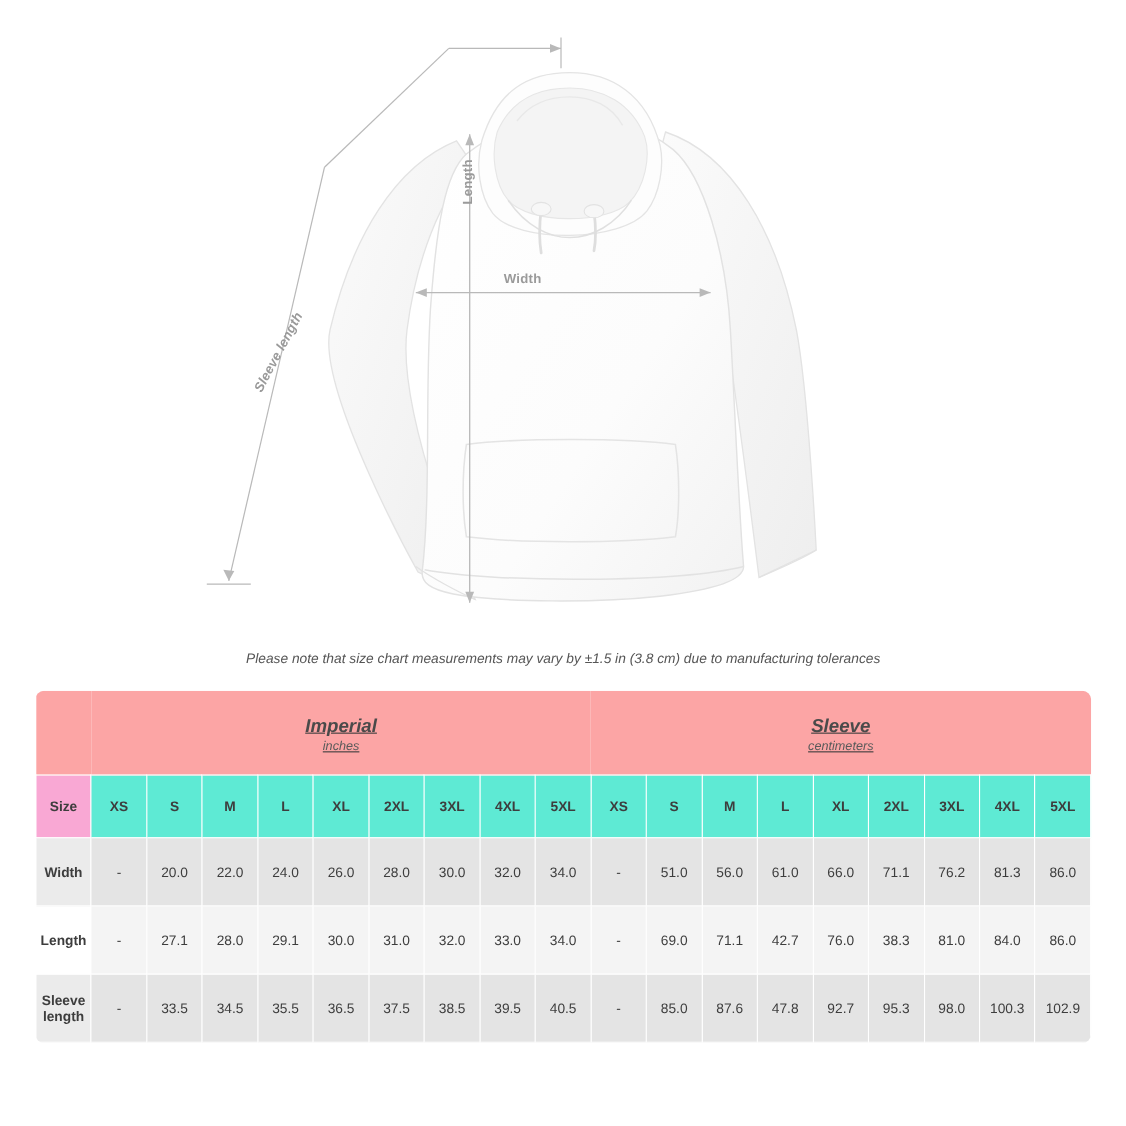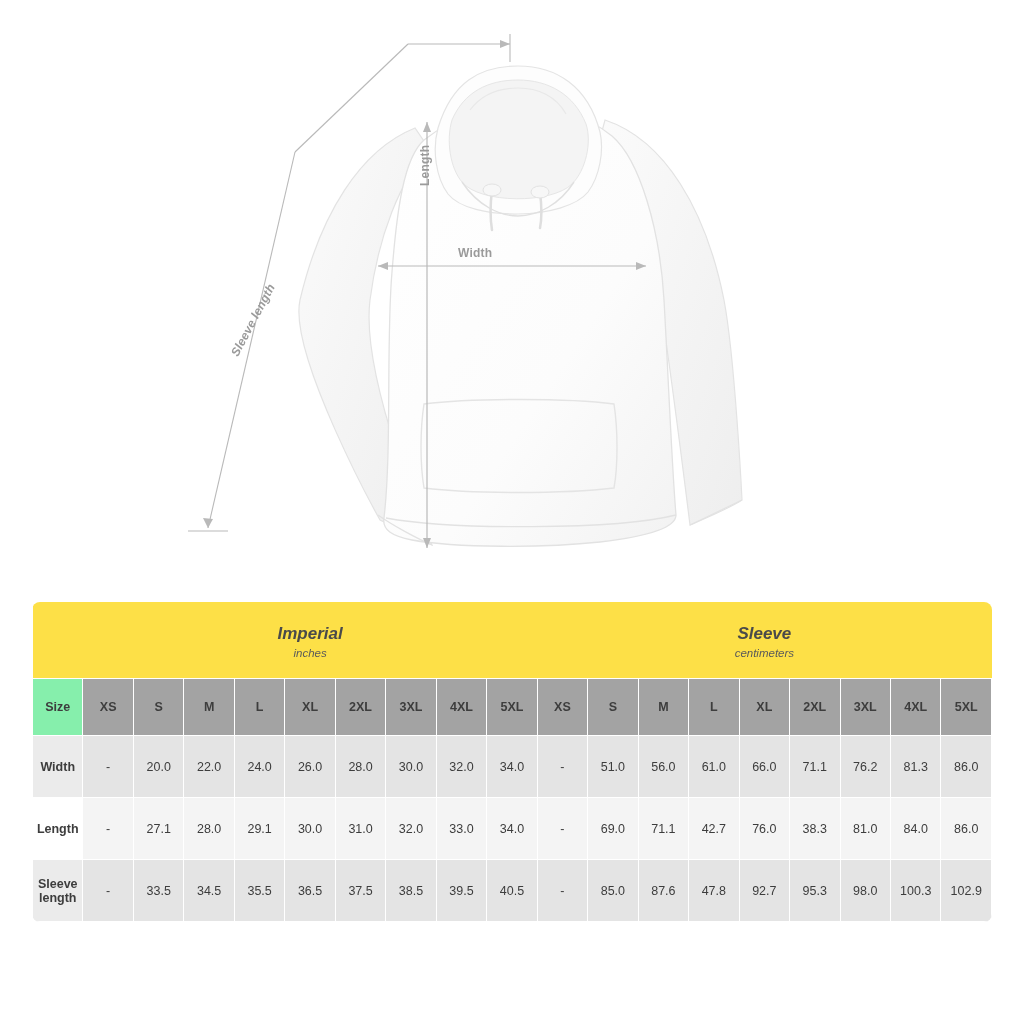--- a/index.html
+++ b/index.html
@@ -88,47 +88,48 @@
   }
   table.sizes td, table.sizes th {
     text-align: center;
     font-size: 12.5px;
     color: #3d3d3d;
     border: 1px solid #ffffff;
   }
 
   
   tr.units td {
-    background: #fde047;
+    background: #fca5a5;
     height: 74px;
     border: none;
     vertical-align: middle;
+    text-decoration: underline;
   }
   .unit-name {
     font-size: 17px;
     font-weight: bold;
     font-style: italic;
     color: #4a4a4a;
     line-height: 1.5;
   }
   .unit-sub {
     font-size: 11.5px;
     font-style: italic;
     color: #5a5a5a;
   }
 
   
   tr.head td {
-    background: #a3a3a3;
+    background: #5eead4;
     height: 54px;
     font-weight: bold;
     font-size: 12.5px;
   }
   tr.head td.rowlabel {
-    background: #86efac;
+    background: #f9a8d4;
   }
 
   
   tr.data td {
     height: 59px;
   }
   tr.data.alt td {
     background: #ebebeb;
   }
   tr.data td.rowlabel {
@@ -219,20 +220,21 @@
         <polygon points="208,528 203,518 213,519" fill="#b9b9b9"></polygon>
         <line x1="188" y1="531" x2="228" y2="531" stroke="#b9b9b9" stroke-width="1.1"></line>
       </svg>
     </div>
 
     <div class="anno anno-width">Width</div>
     <div class="anno anno-length">Length</div>
     <div class="anno anno-sleeve">Sleeve length</div>
   </div>
 
+  <div class="subtitle">Please note that size chart measurements may vary by ±1.5 in (3.8 cm) due to manufacturing tolerances</div>
 
   <div class="table-wrap">
     <table class="sizes">
       <tbody>
         <tr class="units">
           <td></td>
           <td colspan="9">
             <div class="unit-name">Imperial</div>
             <div class="unit-sub">inches</div>
           </td>

